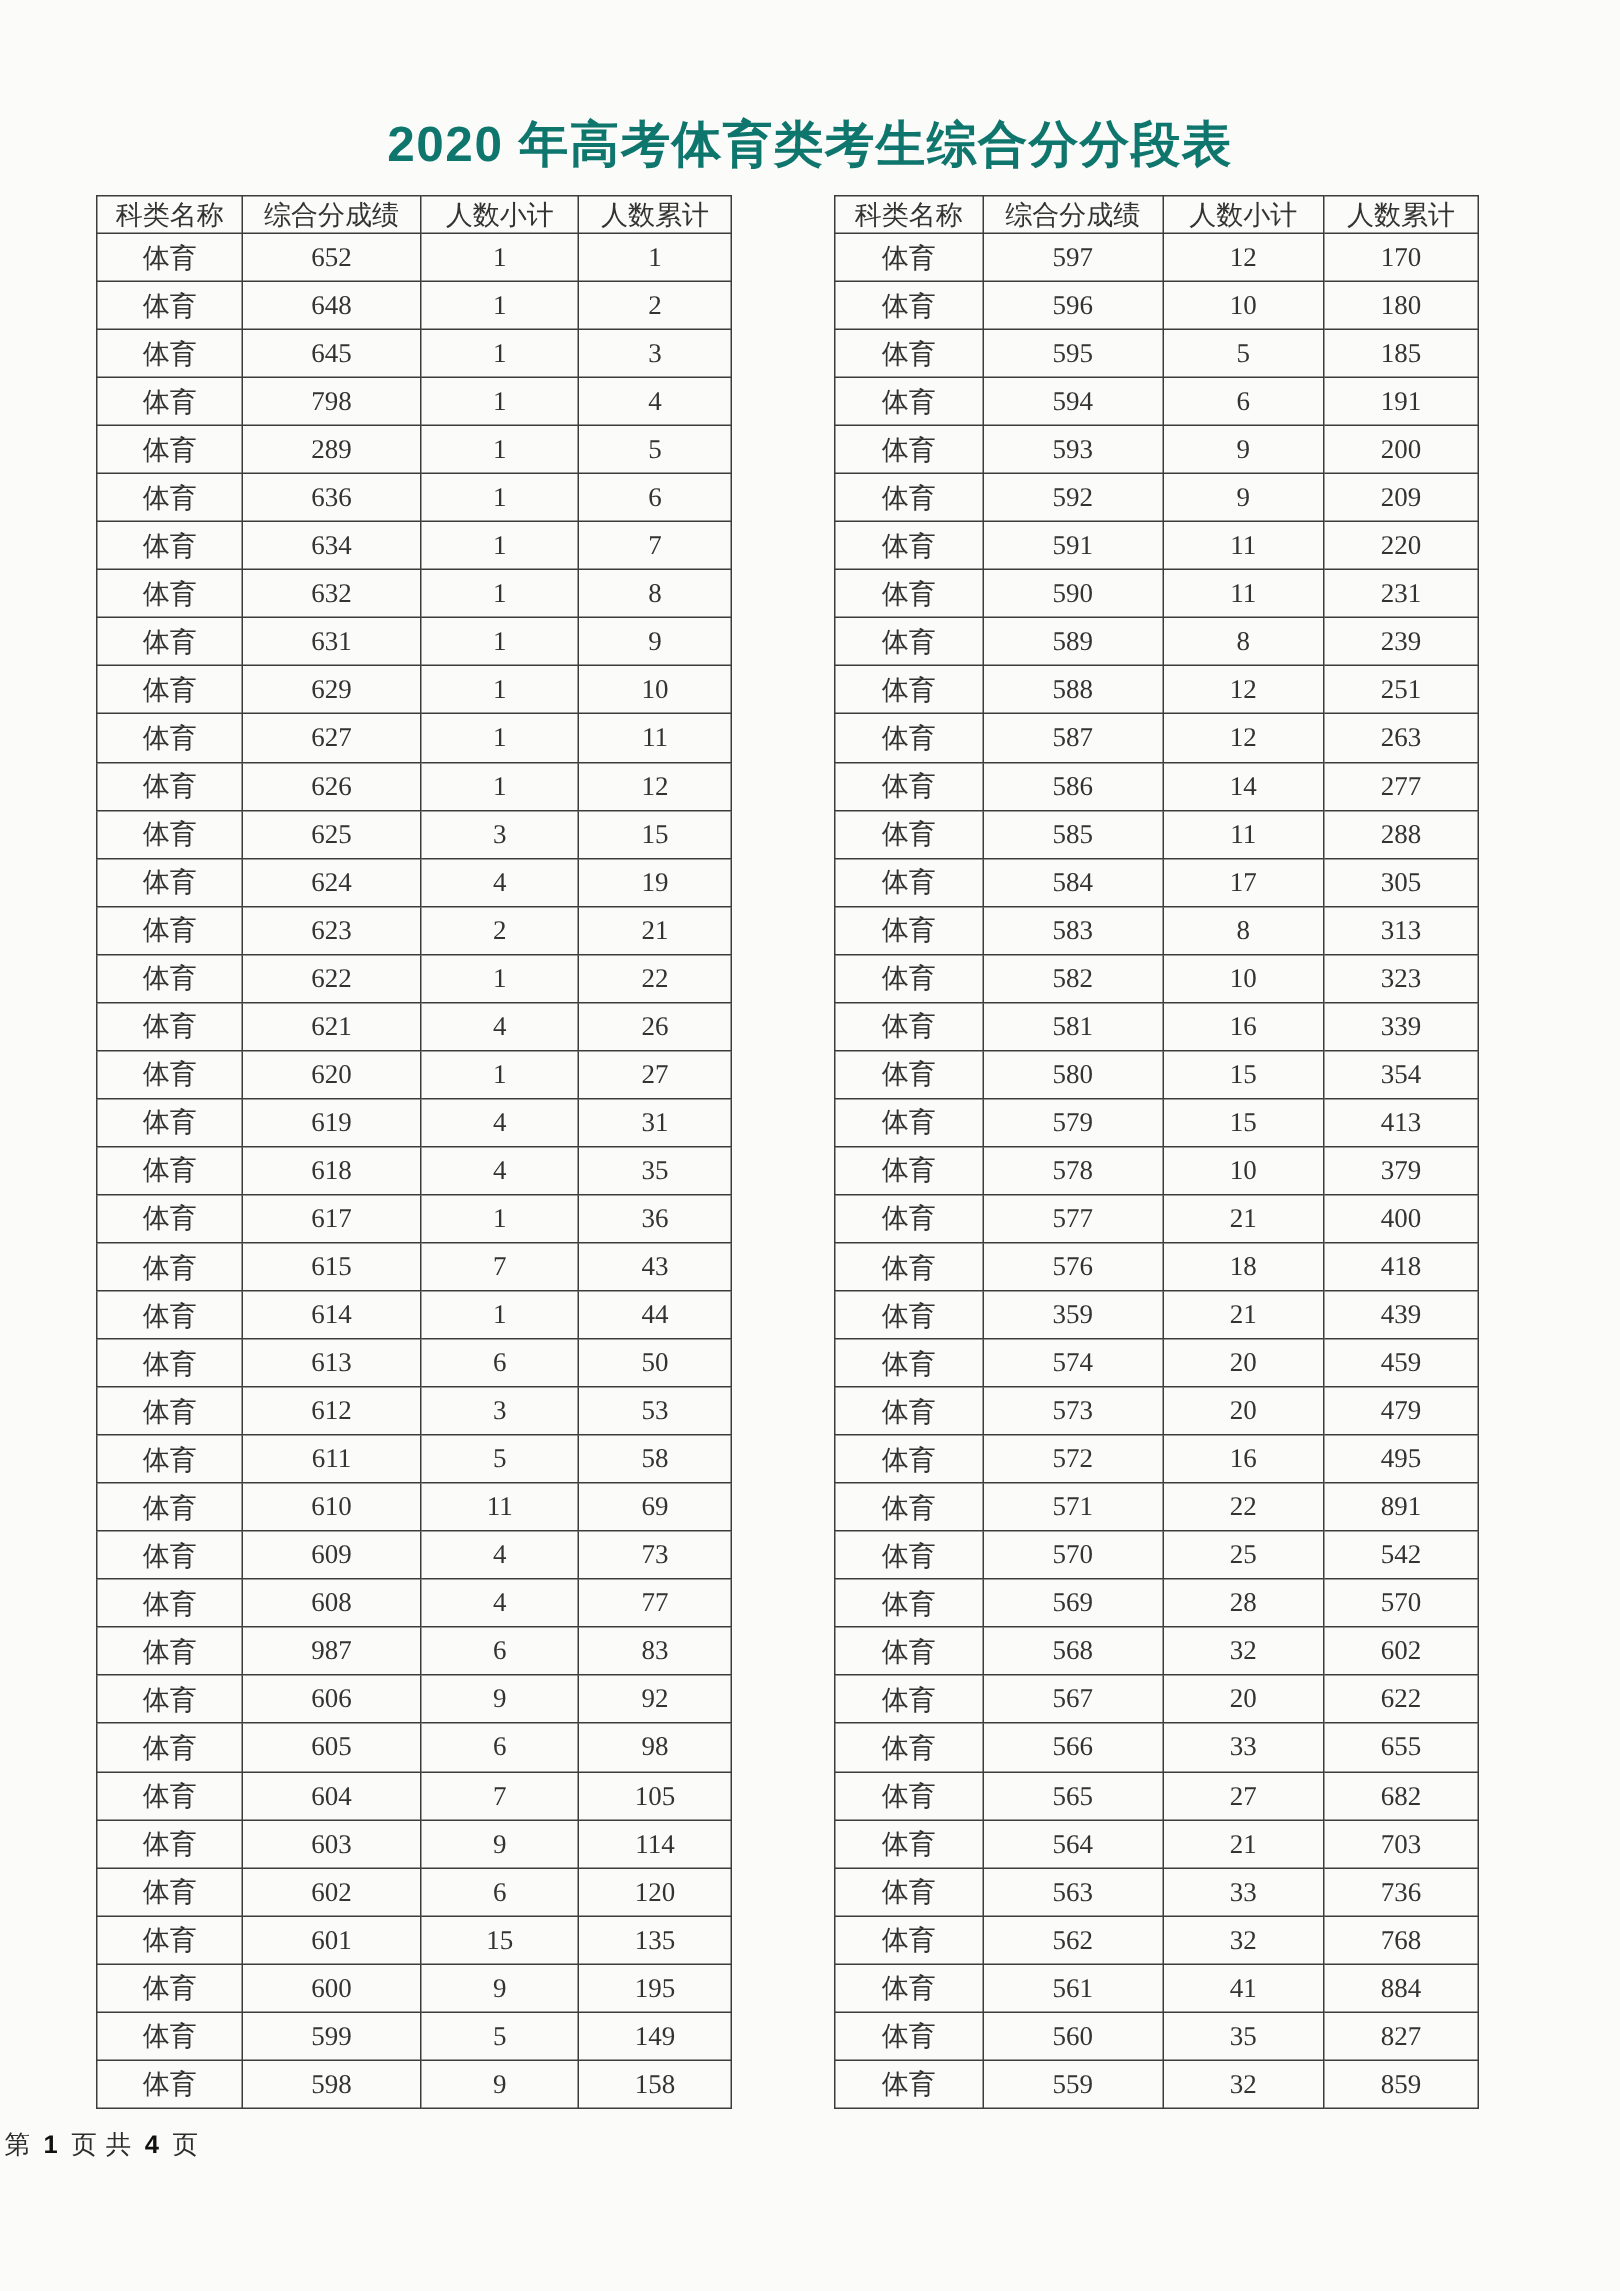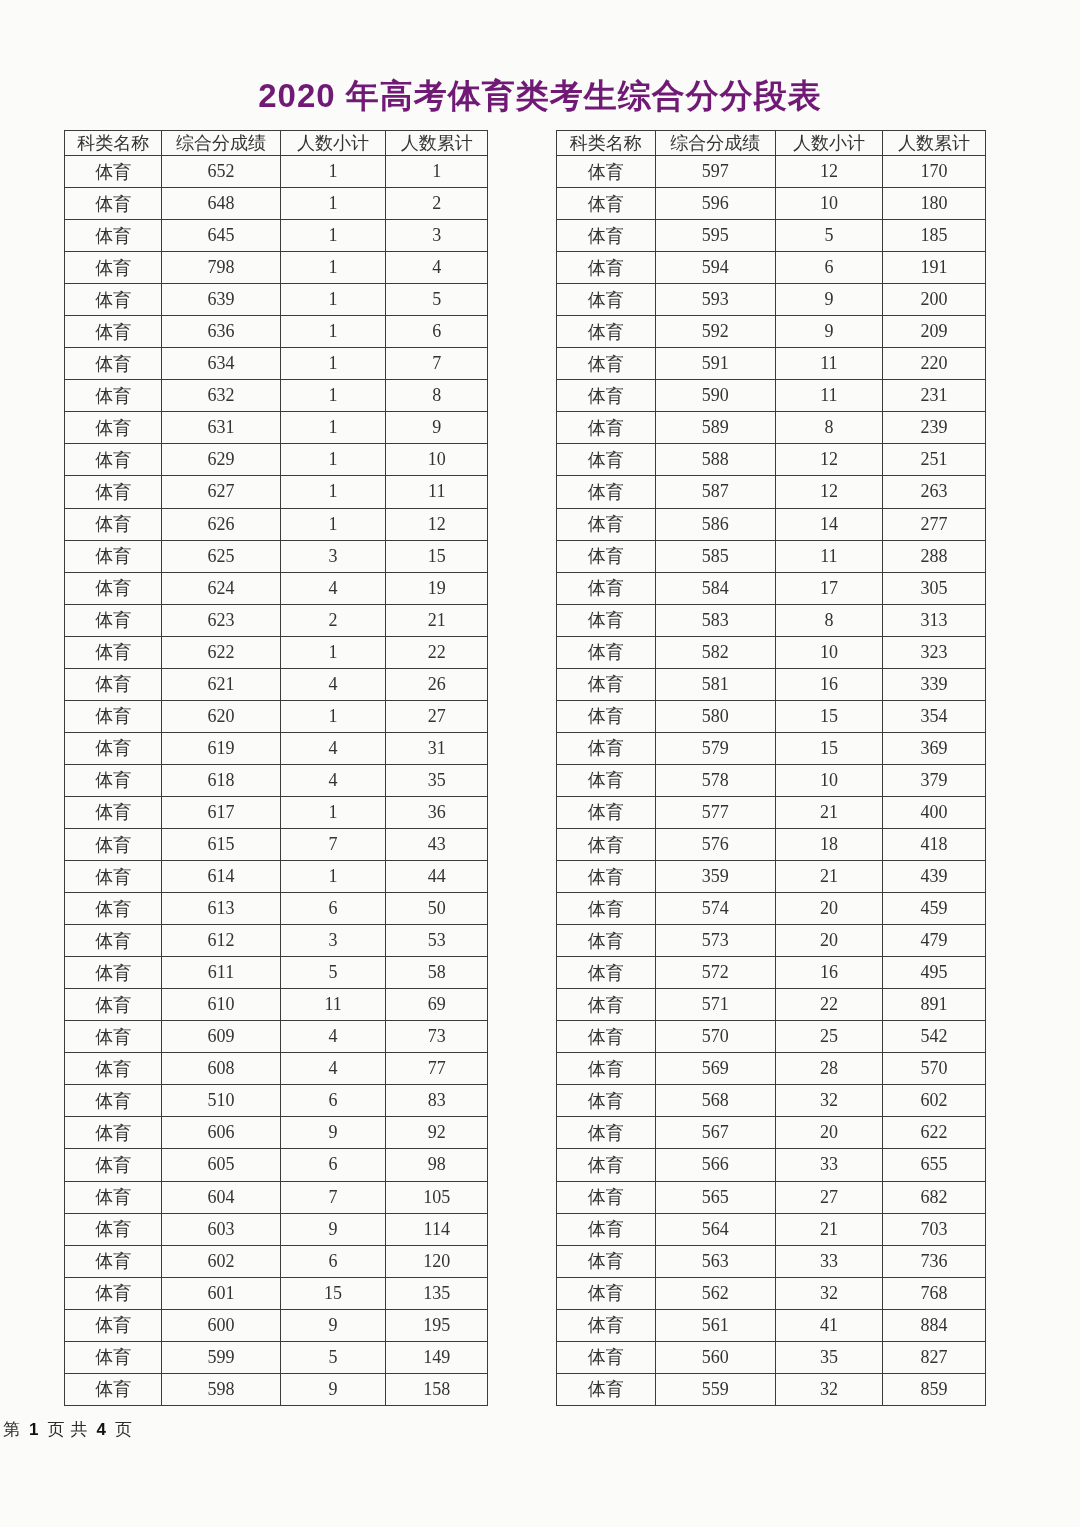--- a/index.html
+++ b/index.html
@@ -7,21 +7,21 @@
     width:1080px; height:1527px; position:relative;
     background:#fbfbf9;
     font-family:"Liberation Serif","DejaVu Serif",serif;
     color:#2f2f2f;
     overflow:hidden;
   }
   .title {
     position:absolute; top:74px; left:0; width:100%;
     text-align:center;
     font-family:"Liberation Sans","DejaVu Sans",sans-serif;
-    font-weight:700; font-size:33px; color:#701a75;
+    font-weight:700; font-size:33px; color:#0f766e;
     letter-spacing:1px;
   }
   table.score {
     position:absolute; top:130px;
     border-collapse:collapse; table-layout:fixed;
     height:1276px; font-size:18px;
   }
   #left-table  { left:64px;  width:424px; }
   #right-table { left:556px; width:430px; }
   table.score th, table.score td {
@@ -81,21 +81,21 @@
         <td>3</td>
       </tr>
       <tr>
         <td>体育</td>
         <td>798</td>
         <td>1</td>
         <td>4</td>
       </tr>
       <tr>
         <td>体育</td>
-        <td>639</td>
+        <td>289</td>
         <td>1</td>
         <td>5</td>
       </tr>
       <tr>
         <td>体育</td>
         <td>636</td>
         <td>1</td>
         <td>6</td>
       </tr>
       <tr>
@@ -231,21 +231,21 @@
         <td>73</td>
       </tr>
       <tr>
         <td>体育</td>
         <td>608</td>
         <td>4</td>
         <td>77</td>
       </tr>
       <tr>
         <td>体育</td>
-        <td>510</td>
+        <td>987</td>
         <td>6</td>
         <td>83</td>
       </tr>
       <tr>
         <td>体育</td>
         <td>606</td>
         <td>9</td>
         <td>92</td>
       </tr>
       <tr>
@@ -420,21 +420,21 @@
       <tr>
         <td>体育</td>
         <td>580</td>
         <td>15</td>
         <td>354</td>
       </tr>
       <tr>
         <td>体育</td>
         <td>579</td>
         <td>15</td>
-        <td>369</td>
+        <td>413</td>
       </tr>
       <tr>
         <td>体育</td>
         <td>578</td>
         <td>10</td>
         <td>379</td>
       </tr>
       <tr>
         <td>体育</td>
         <td>577</td>

